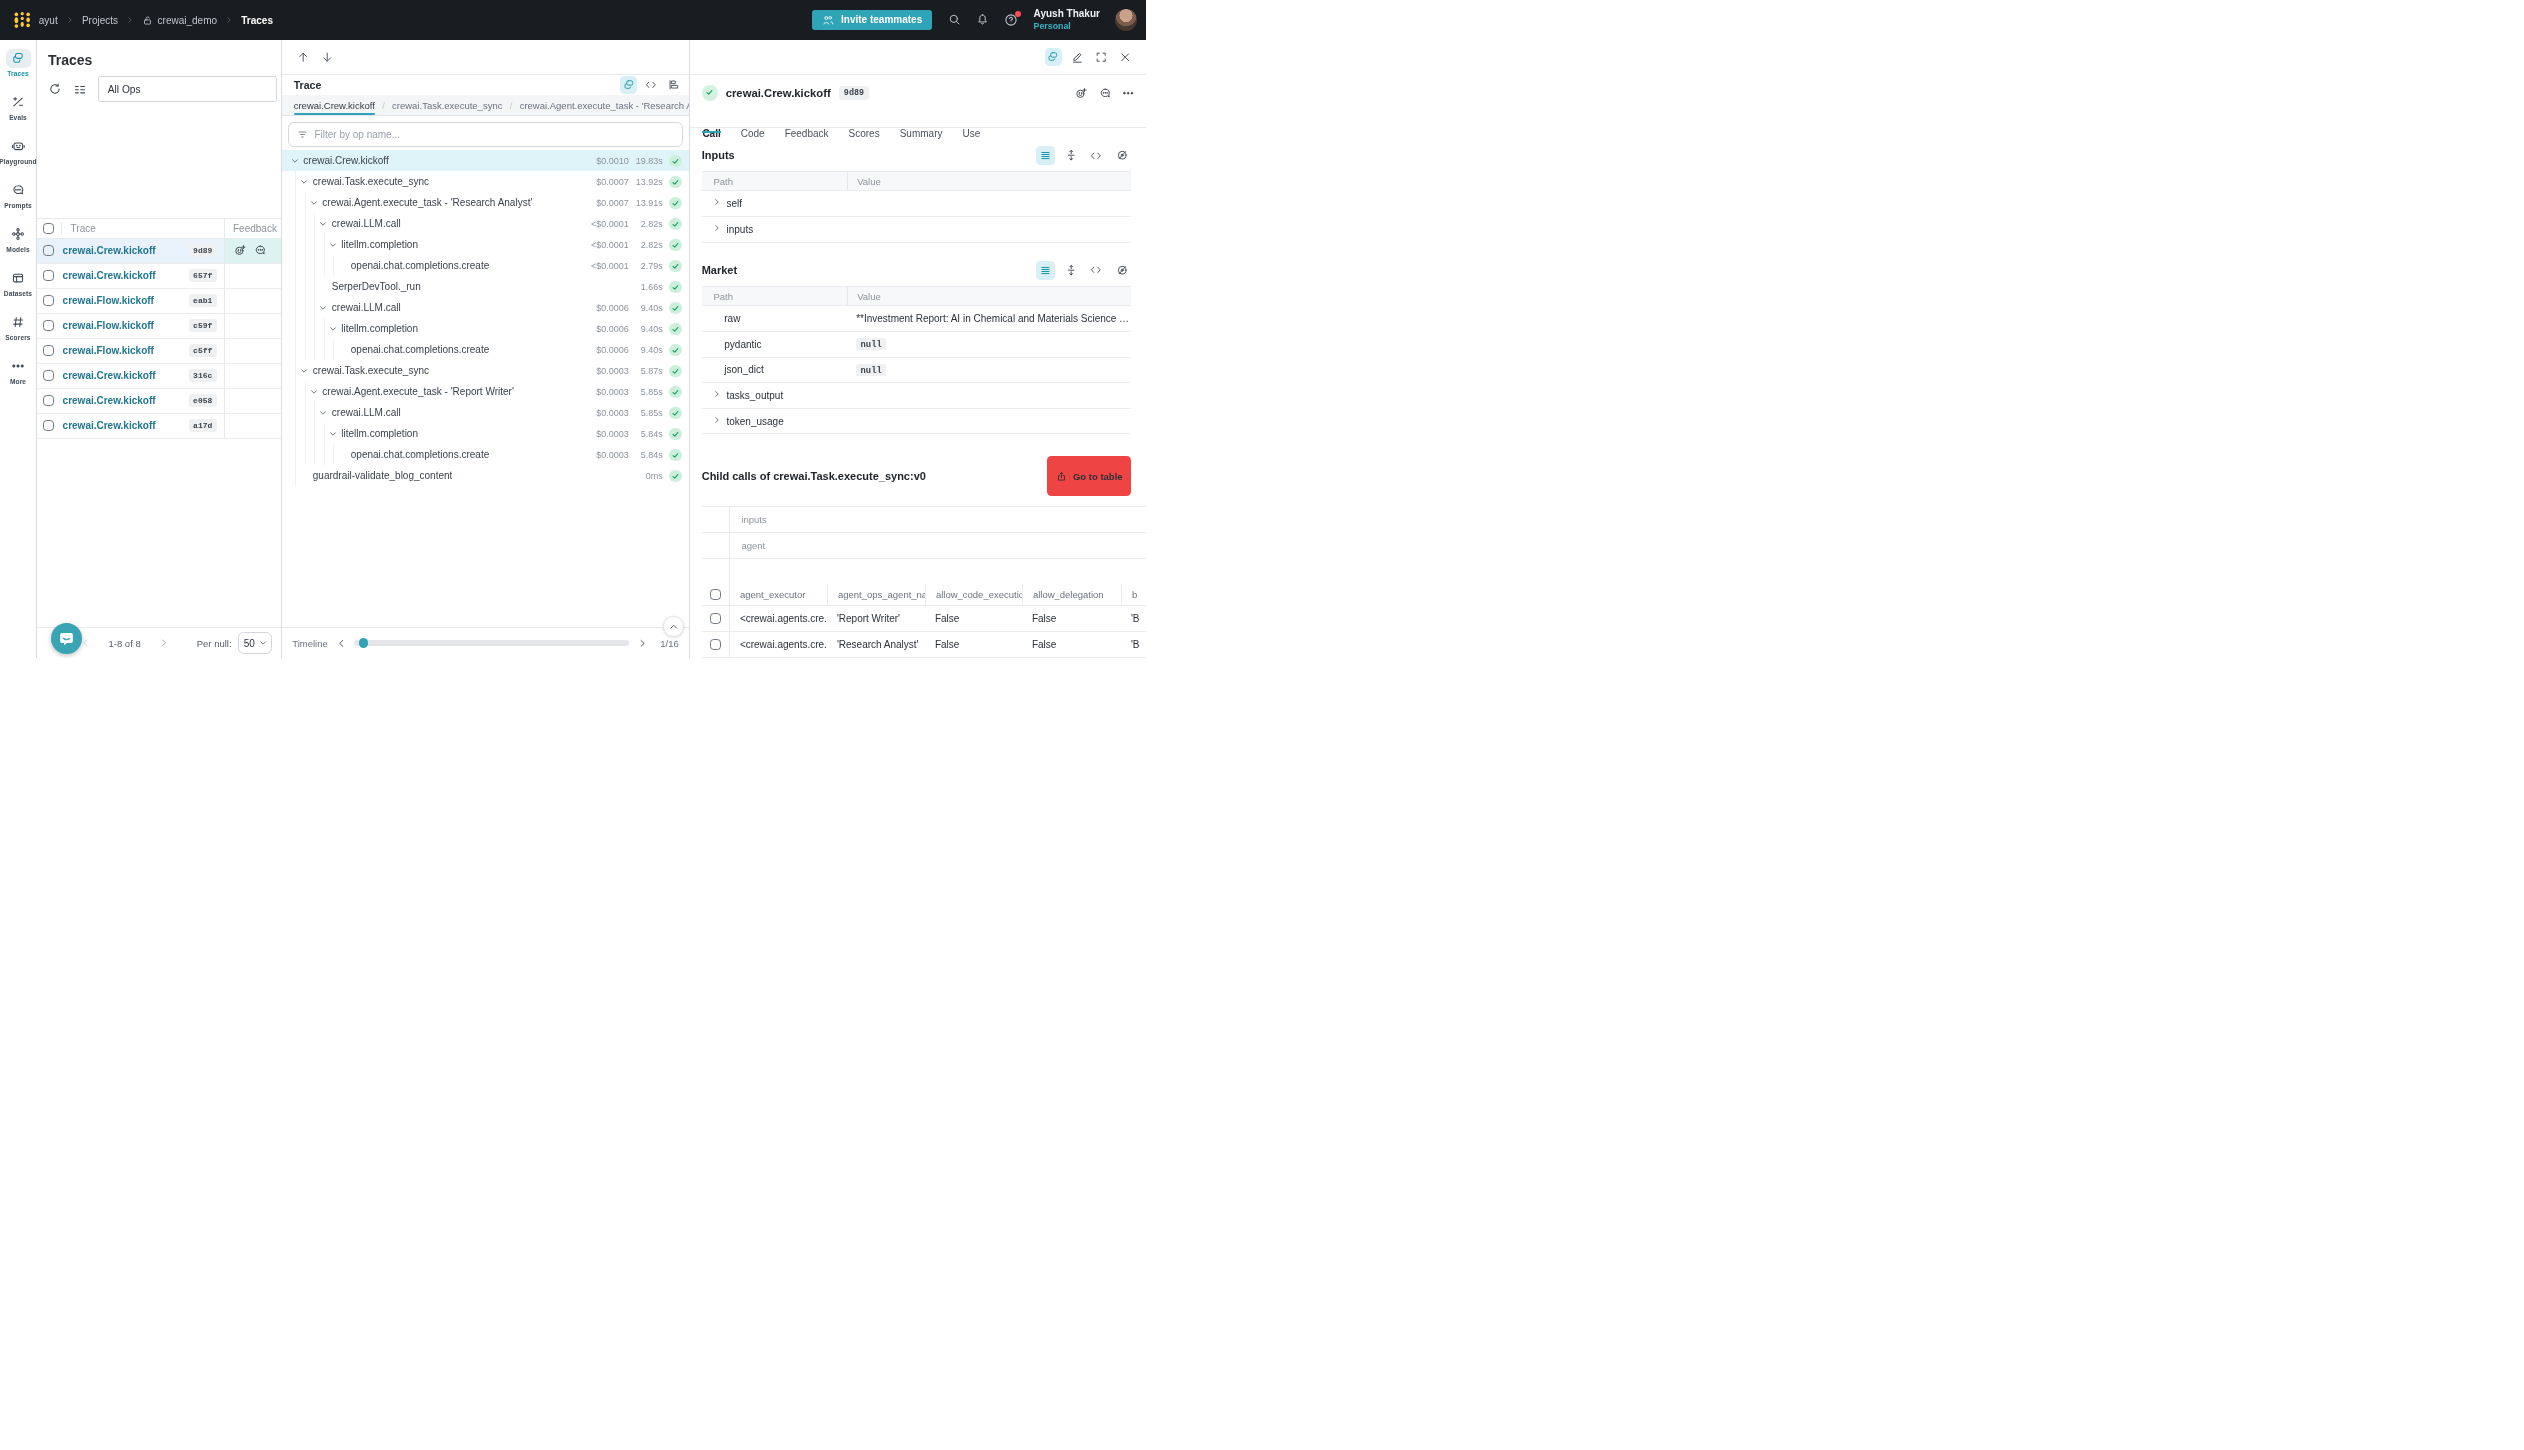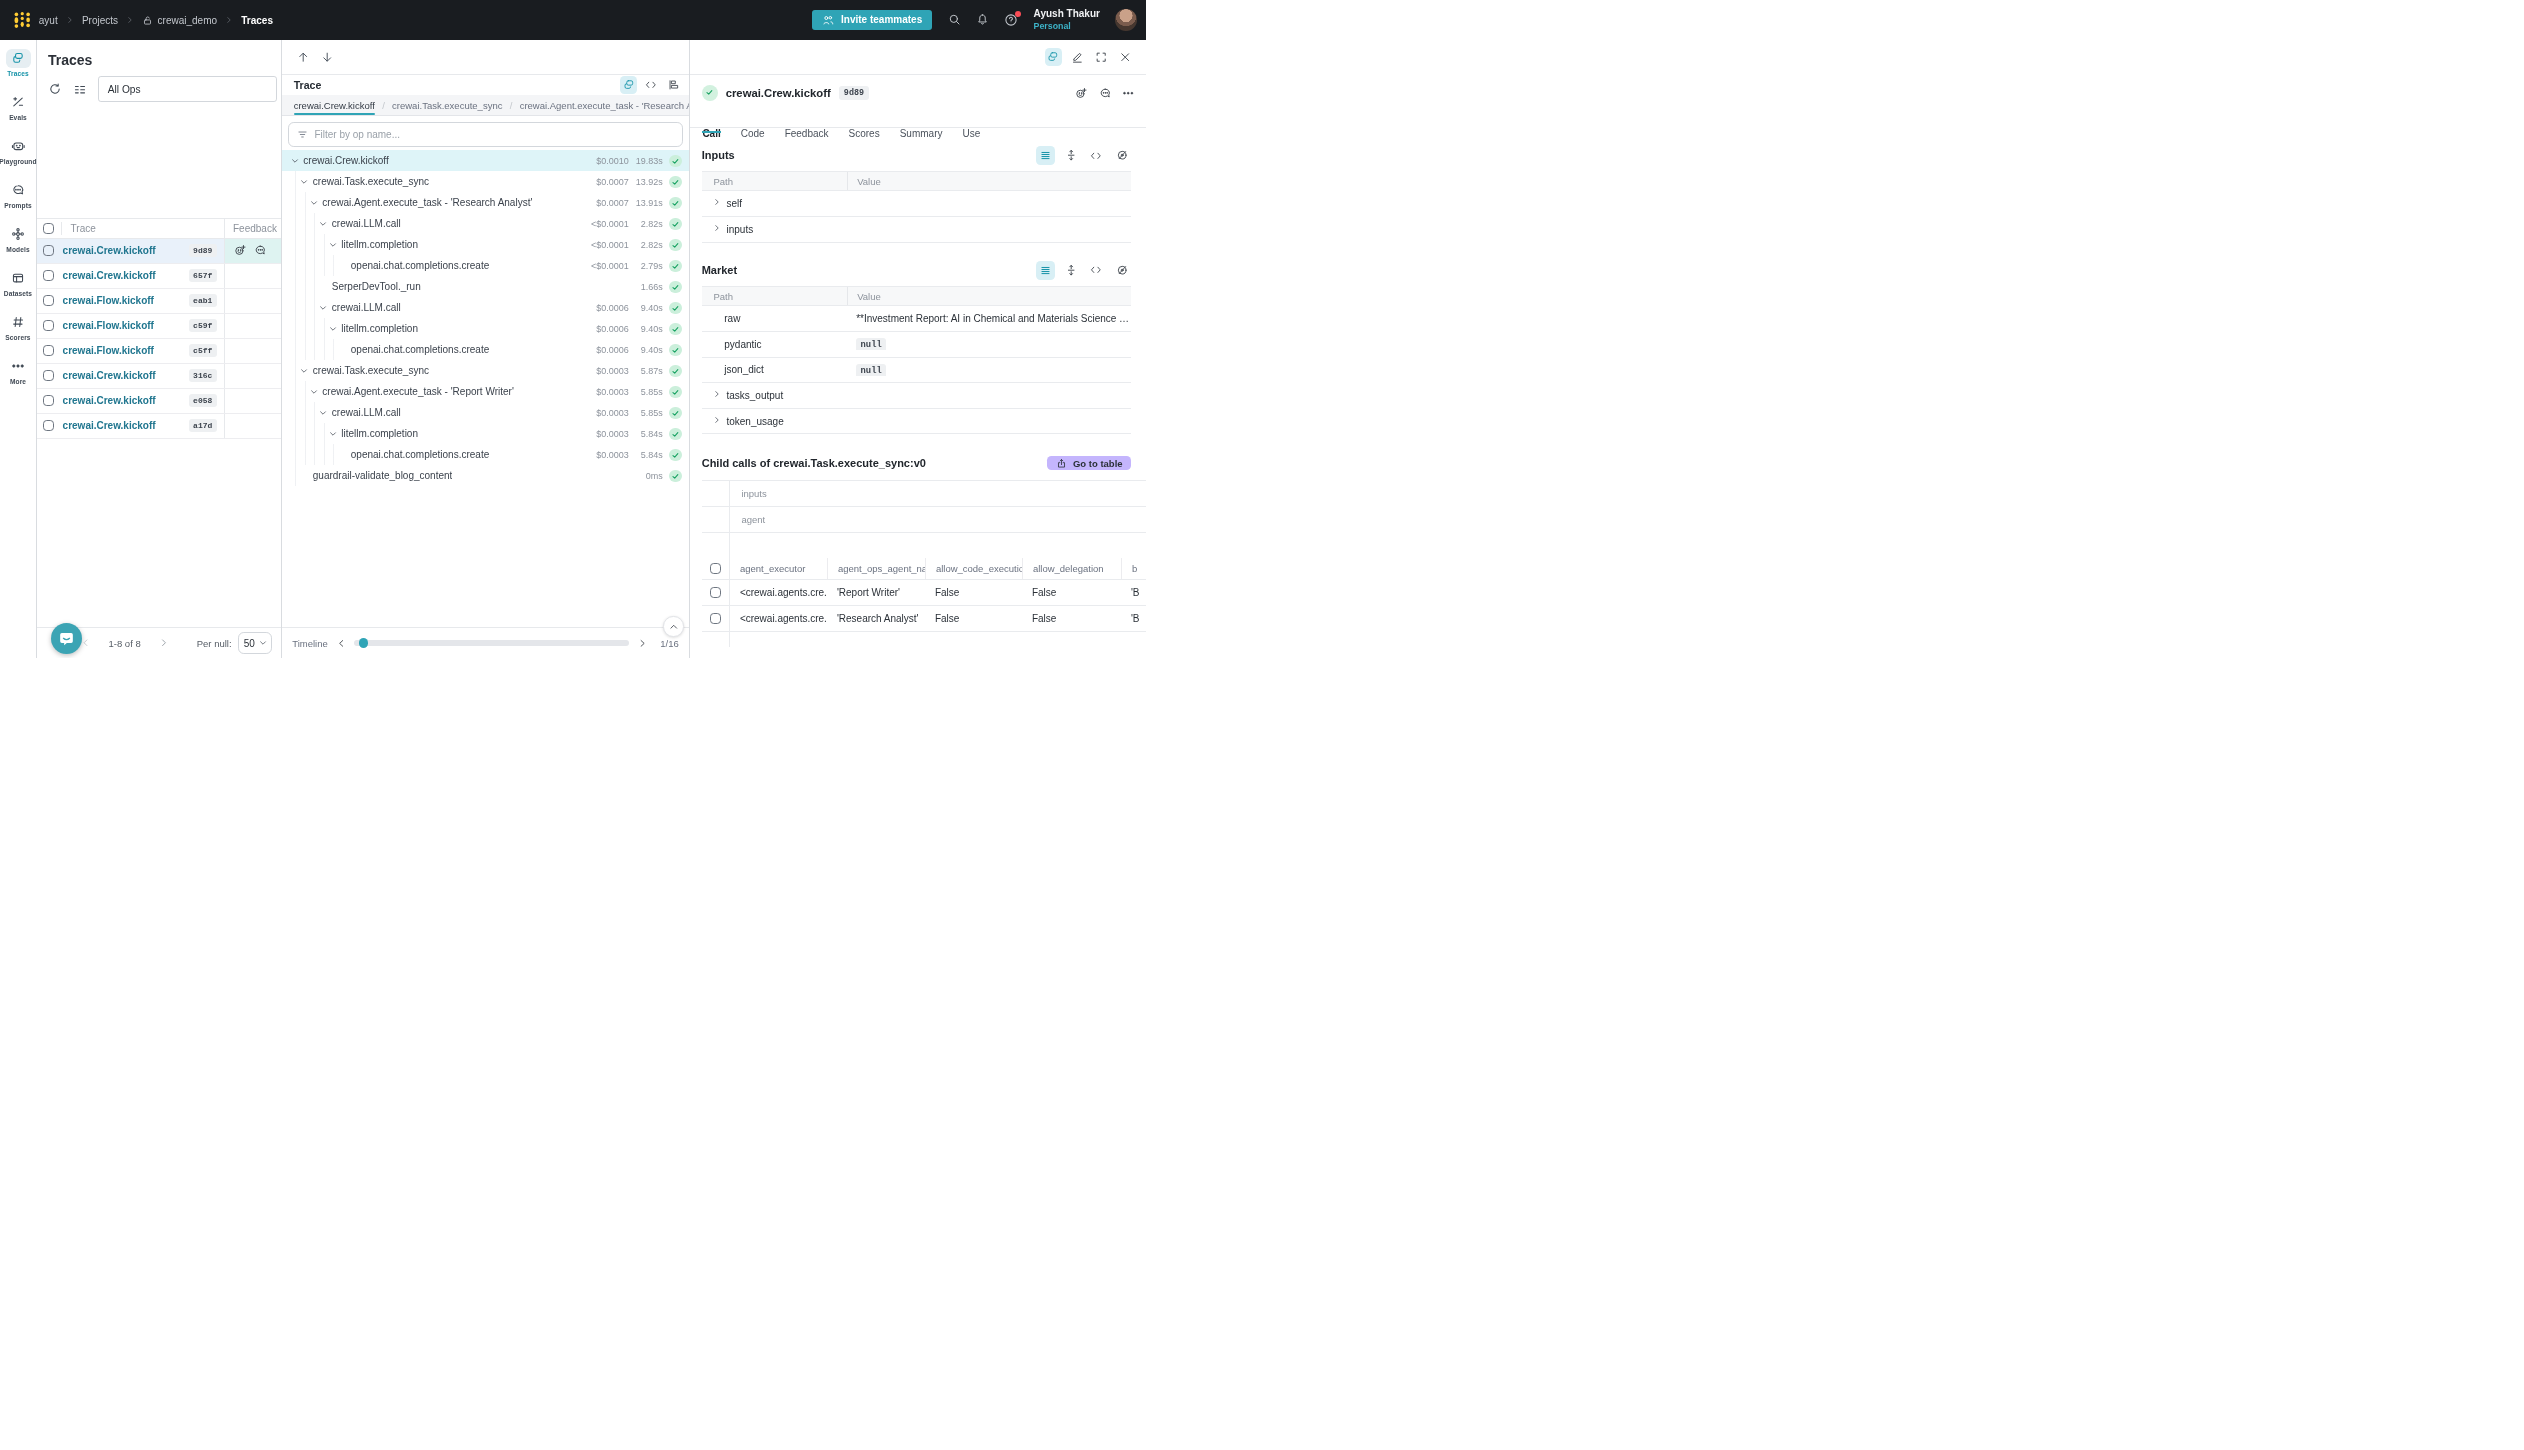--- a/index.html
+++ b/index.html
@@ -151,21 +151,21 @@
   .kv-head .kc1 { padding-left:11.7px; }
   .kv-head .kc2 { padding-left:9.5px; border-left:0.7px solid #e5e7ea; height:100%; display:flex; align-items:center; }
   .kvrow { display:grid; grid-template-columns:145px 1fr; align-items:center; height:25.6px; border-bottom:0.7px solid #e9ebee; }
   .kpath { display:flex; align-items:flex-start; gap:5.1px; padding-left:11.7px; font-size:10px; color:#2b3138; }
   .kpath.noexp { padding-left:22.6px; }
   .kpath .xchev { cursor:pointer; } .xchev svg { stroke:#4b525c; }
   .kval { padding-left:9.5px; font-size:10px; color:#2b3138; white-space:nowrap; overflow:hidden; text-overflow:ellipsis; }
   .nullb { font-family:"Liberation Mono", monospace; font-size:8.8px; font-weight:700; color:#3c434d; background:#eef0f2; border-radius:2.9px; padding:1.8px 4.4px;margin-top:48px; }
   .sec-cc { margin:22px 0 0 11.7px; }
   .cc-head { display:flex; align-items:center; padding-right:14.6px; margin-bottom:9.5px; }
-  .gtbtn { margin-left:auto; height:14px; background:#c4b5fd; border-radius:4.4px; display:flex; align-items:center; gap:5.8px;
+  .gtbtn { margin-left:auto; height:40px; background:#ef4444; border-radius:4.4px; display:flex; align-items:center; gap:5.8px;
     padding:0 8.8px; font-size:9.5px; font-weight:700; color:#2b3138; cursor:pointer; }
   .gtbtn svg { stroke:#2b3138; }
   .cc-table { border-top:0.7px solid #e9ebee; font-size:10px; }
   .ccrow { display:grid; grid-template-columns:28px 97px 98px 97px 99px 1fr; align-items:center; border-bottom:0.7px solid #e9ebee; }
   .ccgut { align-self:stretch; border-right:0.7px solid #e9ebee; display:flex; align-items:center; justify-content:center; }
   .ccgrp { grid-template-columns:28px 1fr; height:26px; }
   .ccgrp .glabel { padding-left:11.7px; color:var(--gray); font-size:9.5px; }
   .ccblank { grid-template-columns:28px 1fr; height:25px; border-bottom:0; }
   .cchead { height:22.6px; border-bottom:0.7px solid #e9ebee; }
   .cchead .ccell { color:#6b7280; font-size:9.5px; }

